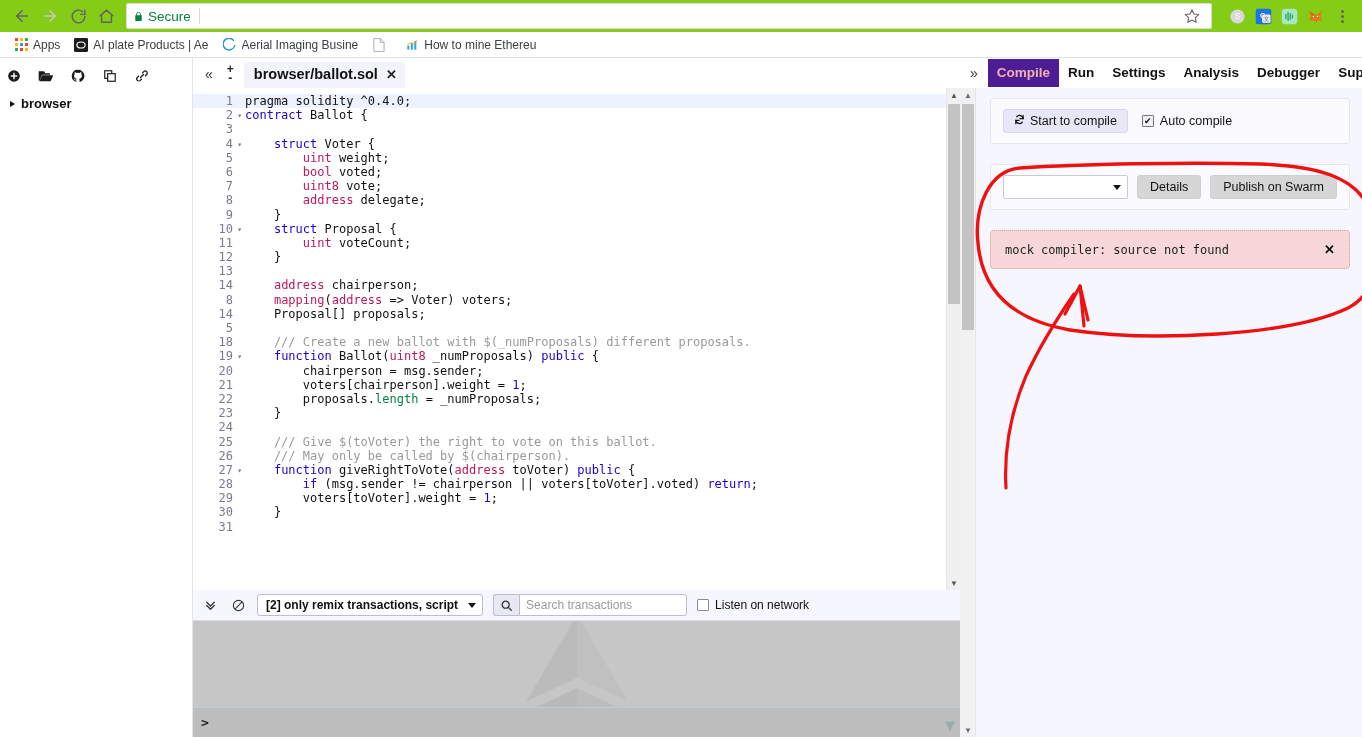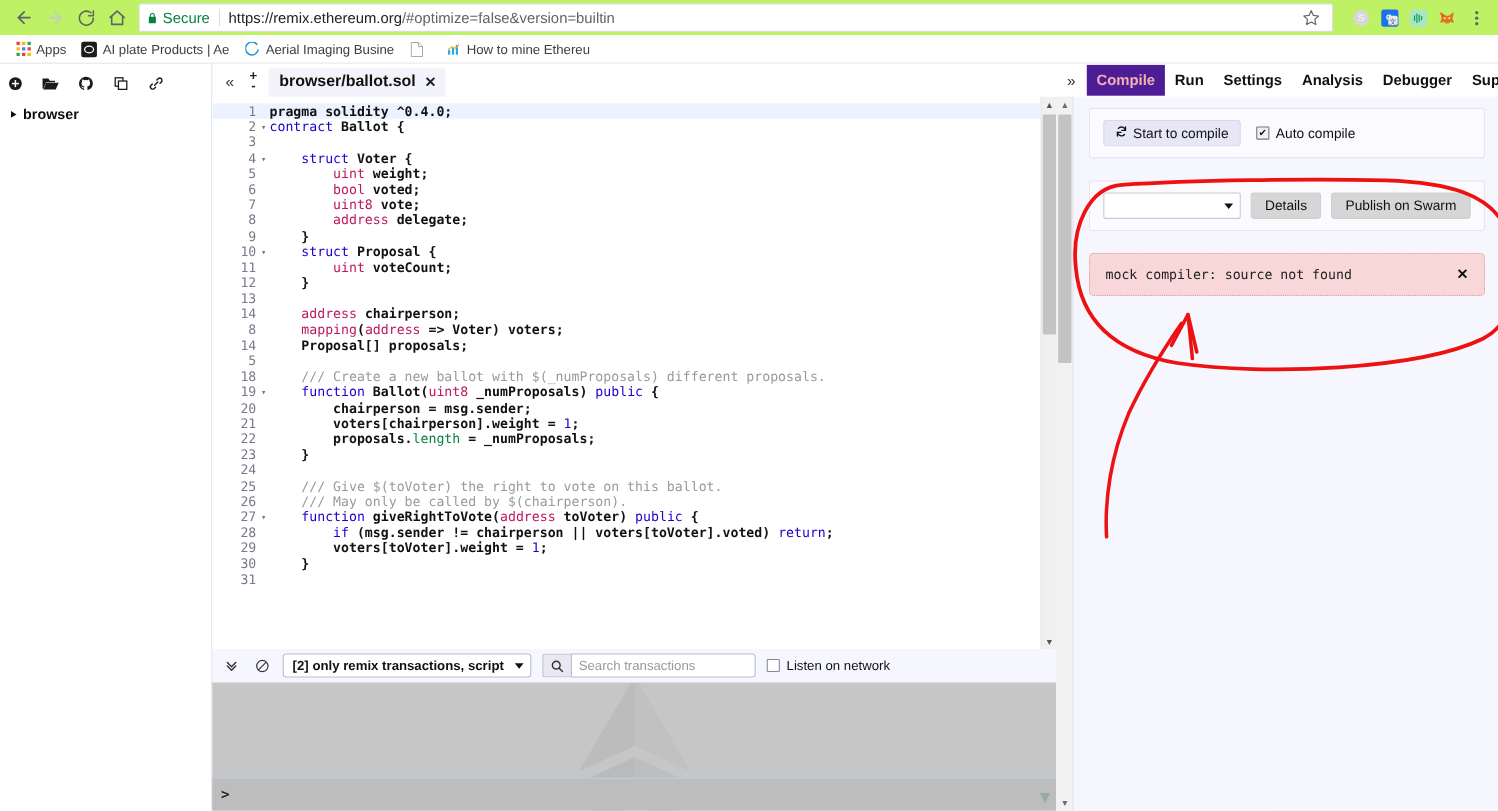--- a/index.html
+++ b/index.html
@@ -10,21 +10,21 @@
     font-family: "Liberation Sans", sans-serif;
     -webkit-font-smoothing: antialiased;
   }
 
   
   .browser-chrome { width: 1362px; background: #ffffff; }
 
   .nav-bar {
     height: 32px; display: flex; align-items: center;
     padding: 0 8px; gap: 0px;
-    background: #bef264;
+    background: #84cc16;
   }
   .nav-btn {
     width: 28px; height: 28px;
     display: flex; align-items: center; justify-content: center;
     color: #5f6368; flex: 0 0 auto;
   }
   .nav-btn.disabled { color: #c6c8ca; }
   .nav-btn svg { display: block; }
 
   .omnibox {
@@ -131,21 +131,21 @@
   .gutter-inner { position:relative; display:inline-block;}
   .code-txt { padding-left:8px; color:#111; position:relative;}
   .active-line { background:#eef1ff; }
 
   
   .kw   { color:#1c00cf; }        
   .typ  { color:#be185d; }        
   .num  { color:#1c00cf; }
   .cmt  { color:#9a9a9a; }
   .prop { color:#0b8043; }
-  .pln  { color:#111;font-weight:bold; }
+  .pln  { color:#111; }
 
   .ed-scroll {
     width:14px; flex:0 0 14px; background:#f0f0f0;
     border-left:1px solid #e6e6e6; position:relative;
   }
   .ed-scroll .arw { position:absolute; left:0; width:14px; height:14px;
       display:flex;align-items:center;justify-content:center;color:#555;font-size:8px;}
   .ed-scroll .arw.top{top:0} .ed-scroll .arw.bot{bottom:0}
   .ed-thumb { position:absolute; left:1px; width:12px; top:16px; height:200px; background:#c3c3c3; border-radius:1px;}
 
@@ -285,21 +285,20 @@
     </div>
 
     <div class="omnibox">
       <span class="lock-icon">
         <svg width="11" height="13" viewBox="0 0 24 24" fill="currentColor">
             <path d="M17 9V7a5 5 0 0 0-10 0v2H5v13h14V9h-2zm-8-2a3 3 0 0 1 6 0v2H9V7z"></path>
           </svg>
       </span>
       <span class="secure-label">Secure</span>
       <span class="omni-sep"></span>
-      <span class="url-text"><span>https://</span><span>remix.ethereum.org</span><span class="dim">/#optimize=false&amp;version=builtin</span></span>
       <span class="star-btn">
         <svg width="16" height="16" viewBox="0 0 24 24" fill="none" stroke="currentColor" stroke-width="1.6" stroke-linejoin="round">
             <polygon points="12 2.5 15 9 22 9.8 17 14.5 18.3 21.5 12 18 5.7 21.5 7 14.5 2 9.8 9 9"></polygon>
           </svg>
       </span>
     </div>
 
     <div class="ext-icons">
       <div class="ext-icon">
         <svg width="17" height="17" viewBox="0 0 24 24">

